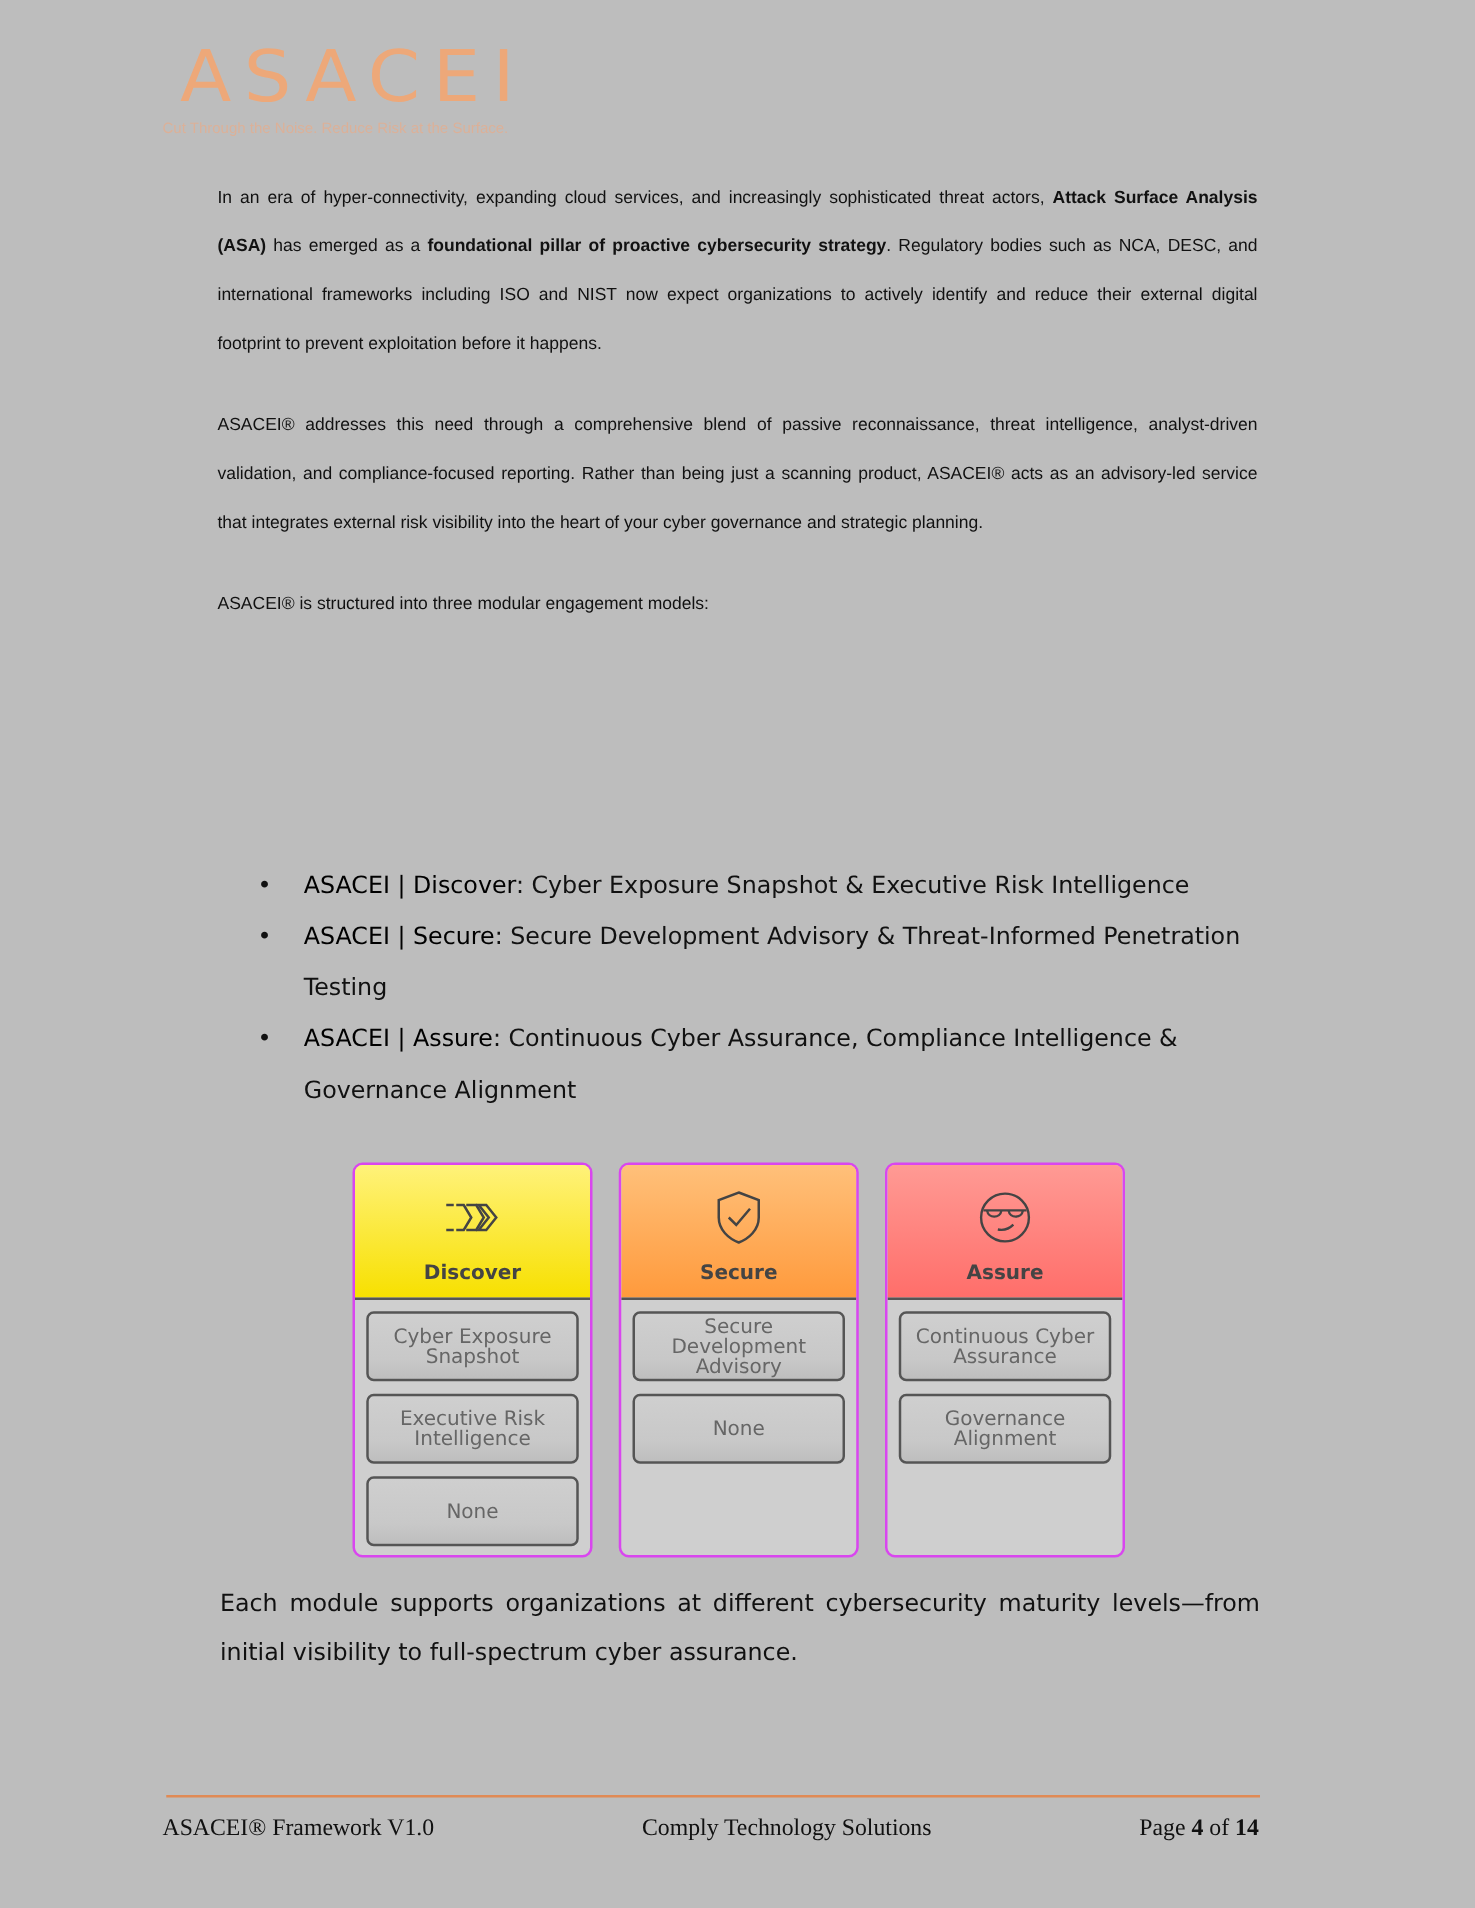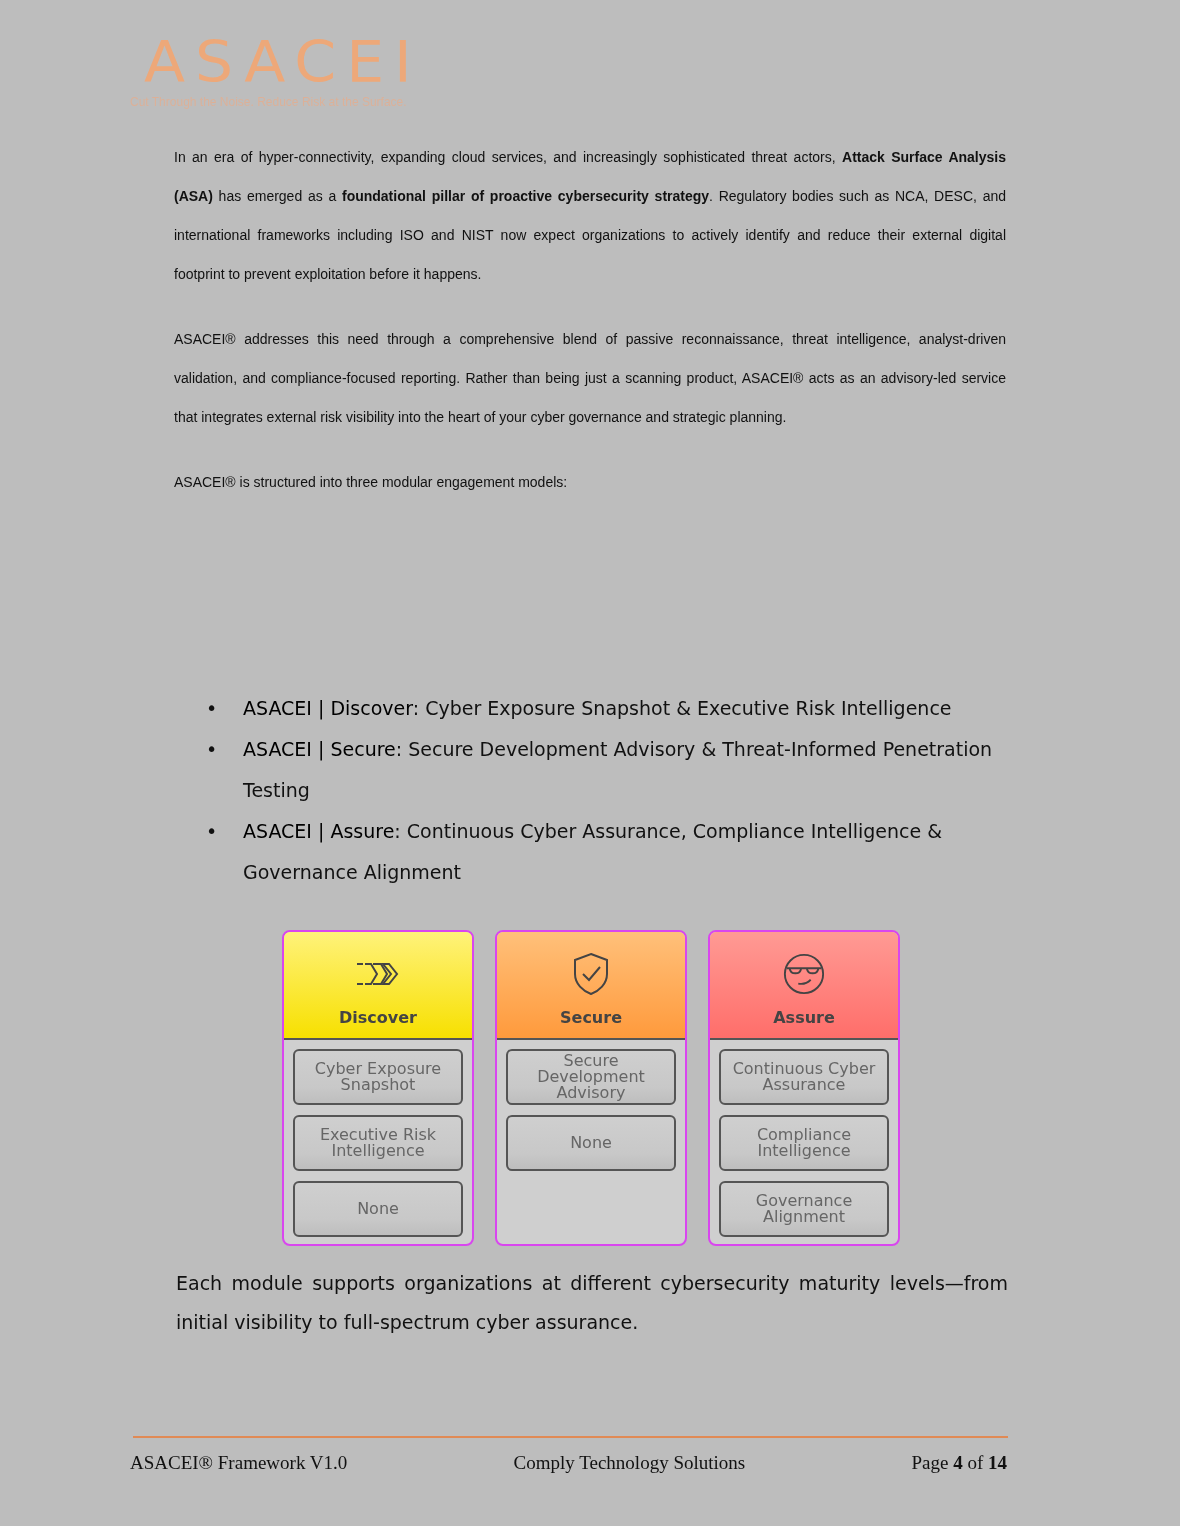--- a/index.html
+++ b/index.html
@@ -152,21 +152,20 @@
       <svg class="card-icon" width="46" height="46" viewBox="0 0 46 46">
         <circle cx="23" cy="23" r="20" fill="none" stroke="#444" stroke-width="2"></circle>
         <path d="M5 17 H41" stroke="#444" stroke-width="2"></path>
         <path d="M8 17 C9 24 19 24 20 17 M26 17 C27 24 37 24 38 17" fill="none" stroke="#444" stroke-width="2"></path>
         <path d="M17 33 C22 34 27 32 30 29" fill="none" stroke="#444" stroke-width="2"></path>
       </svg>
       <div class="card-title">Assure</div>
     </div>
     <div class="card-body">
       <div class="card-item">Continuous Cyber Assurance</div>
-      <div class="card-item">Compliance Intelligence</div>
       <div class="card-item">Governance Alignment</div>
     </div>
   </div>
 </div>
 
 <p class="closing">Each module supports organizations at different cybersecurity maturity levels—from initial visibility to full-spectrum cyber assurance.</p>
 
 <div class="footer-rule" style="background: rgb(224, 138, 85);"></div>
 <div class="footer">
   <span>ASACEI® Framework V1.0</span>

